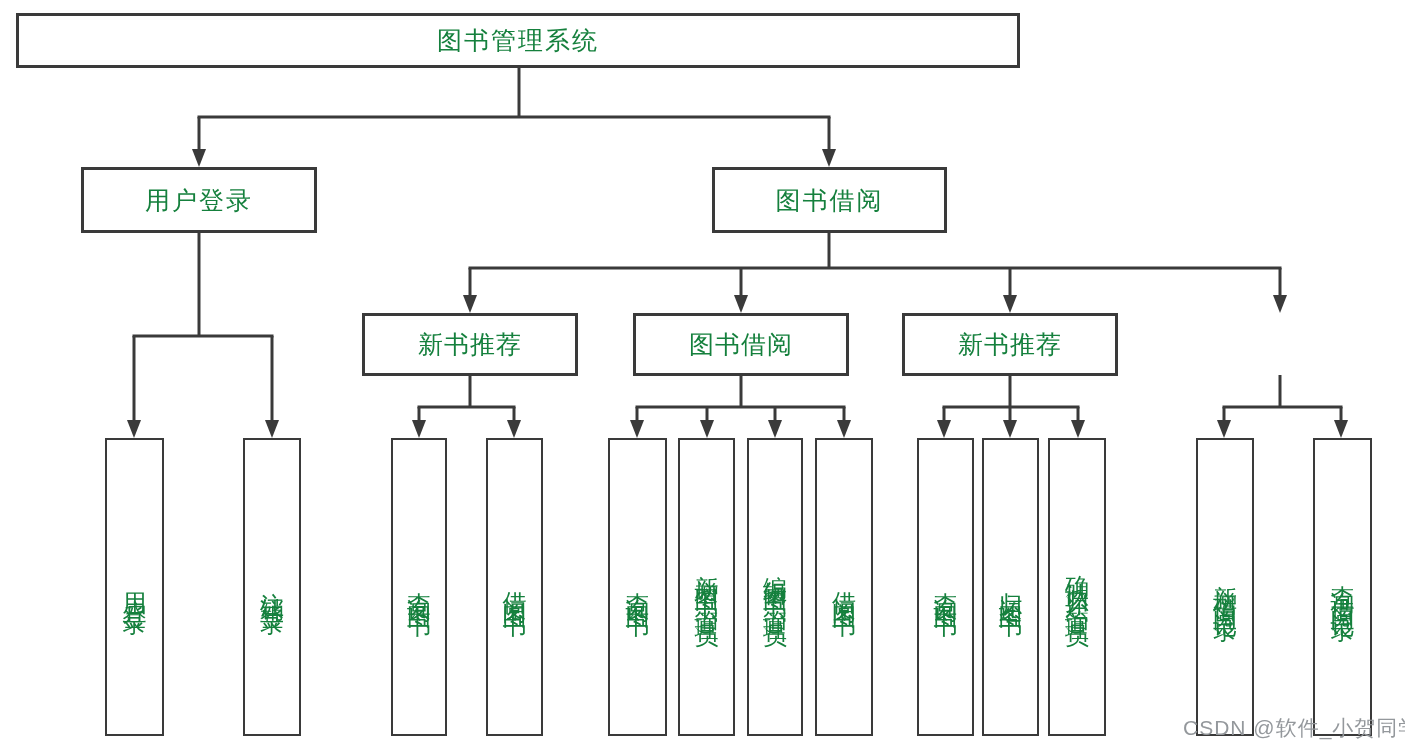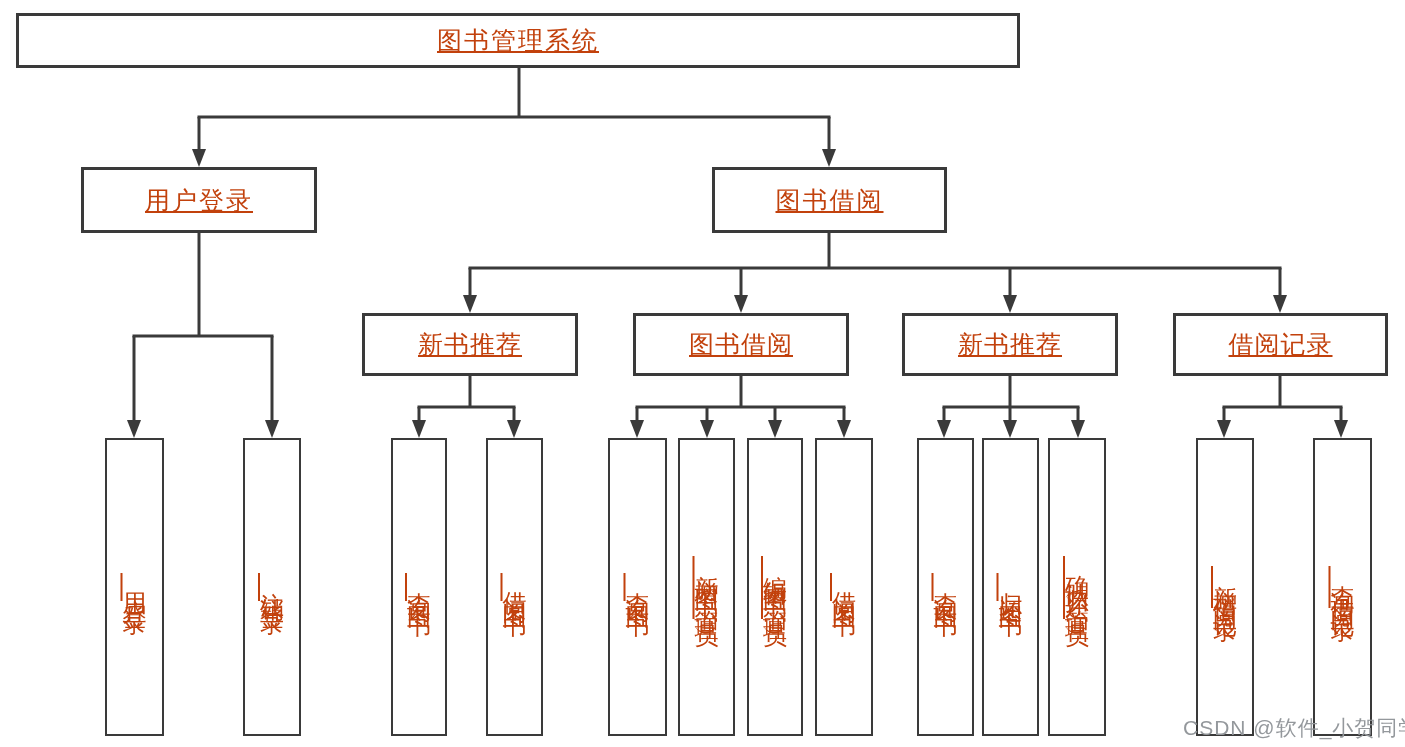--- a/index.html
+++ b/index.html
@@ -11,22 +11,21 @@
     overflow:hidden;
   }
   #connectors{position:absolute;left:0;top:0;width:1405px;height:747px;z-index:1;}
   .node{
     position:absolute;
     box-sizing:border-box;
     background:#ffffff;
     border:3px solid #3a3a3a;
     display:flex;align-items:center;justify-content:center;
     z-index:2;
-    color:#c2410c;
-    text-decoration:underline;
+    color:#15803d;
   }
   .node.h1{font-size:25px;letter-spacing:2px;}
   .node.h2{font-size:25px;letter-spacing:2px;}
   .node.h3{font-size:25px;letter-spacing:1px;text-align:right;}
   .node.leaf{
     border-width:2px;
     font-size:24px;
   }
   .leaf .lbl{
     writing-mode:vertical-rl;
@@ -131,23 +130,20 @@
 
   <div class="node h3" style="left:362px;top:313px;width:216px;height:63px">
     <span class="lbl">新书推荐</span>
   </div>
   <div class="node h3" style="left:633px;top:313px;width:216px;height:63px">
     <span class="lbl">图书借阅</span>
   </div>
   <div class="node h3" style="left:902px;top:313px;width:216px;height:63px">
     <span class="lbl">新书推荐</span>
   </div>
-  <div class="node h3" style="left:1173px;top:313px;width:215px;height:63px">
-    <span class="lbl">借阅记录</span>
-  </div>
 
   <div class="node leaf" style="left:105px;top:438px;width:59px;height:298px">
     <span class="lbl">用户登录</span>
   </div>
   <div class="node leaf" style="left:243px;top:438px;width:58px;height:298px">
     <span class="lbl">注销登录</span>
   </div>
 
   <div class="node leaf" style="left:391px;top:438px;width:56px;height:298px">
     <span class="lbl">查询图书</span>

